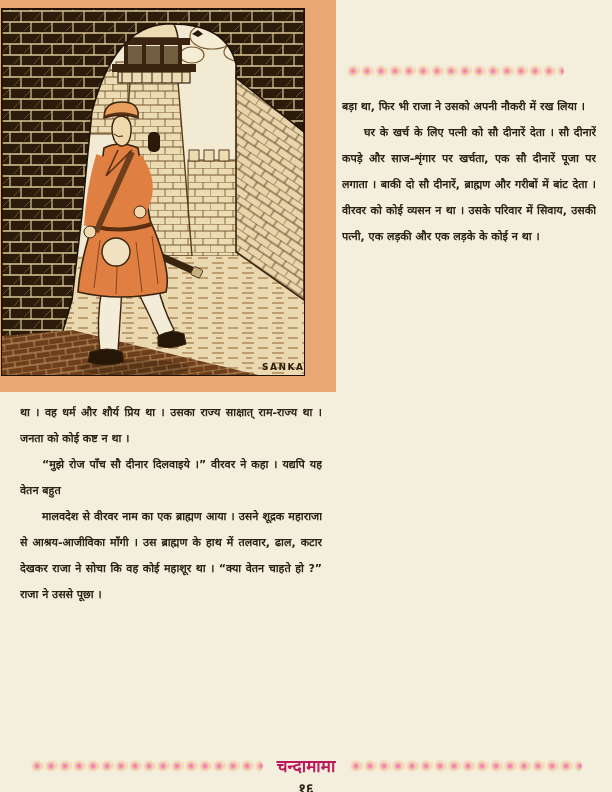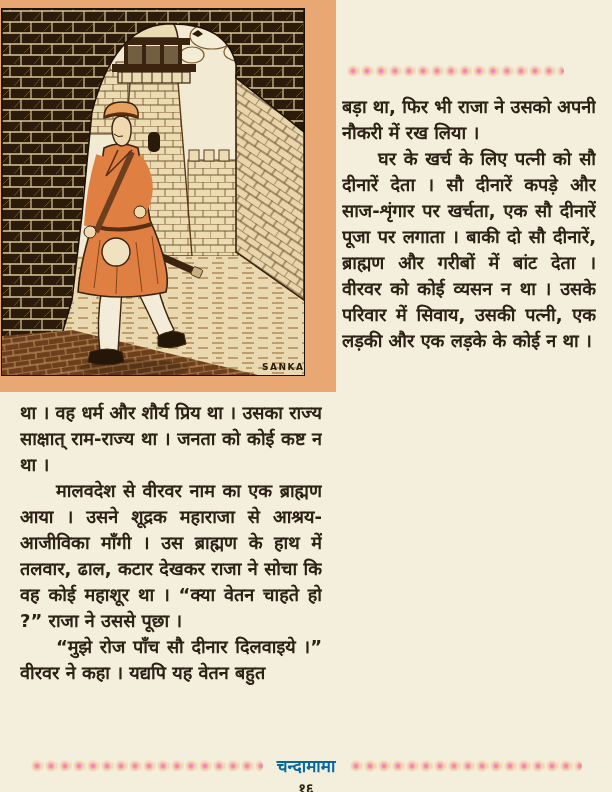--- a/index.html
+++ b/index.html
@@ -13,21 +13,21 @@
   }
 
   
   .illustration {
     position:absolute; left:0; top:0; width:336px; height:392px;
   }
 
   
   .col {
     position:absolute;
-    font-size:18px; font-weight:bold; line-height:26px;
+    font-size:11px; font-weight:bold; line-height:26px;
     text-align:justify; color:#2b2115;
     overflow:hidden;
   }
   .col p { text-indent:2em; }
   .col p.no-indent { text-indent:0; }
   .col-right { left:342px; top:94px; width:254px; height:662px; }
   .col-left  { left:20px;  top:400px; width:302px; height:352px; }
 
   
   .chain {
@@ -45,21 +45,21 @@
   .footer {
     position:absolute; left:0; bottom:0; width:612px; height:42px;
     text-align:center;
   }
   .footer-row {
     display:flex; align-items:center; gap:14px;
     padding:4px 30px 0 30px;
   }
   .footer-row .chain { flex:1; }
   .footer-title {
-    font-size:17px; font-weight:bold; color:#0369a1; white-space:nowrap;
+    font-size:17px; font-weight:bold; color:#be185d; white-space:nowrap;
   }
   .page-number {
     font-size:15px; font-weight:bold; color:#2b2115; margin-top:1px;
   }
 </style>
 </head>
 <body>
 
 <div class="page">
 
@@ -203,22 +203,22 @@
 
   <div class="col col-right">
 
   <p class="no-indent">बड़ा था, फिर भी राजा ने उसको अपनी नौकरी में रख लिया ।</p>
       <p>घर के खर्च के लिए पत्नी को सौ दीनारें देता ।  सौ दीनारें कपड़े और साज-शृंगार पर खर्चता, एक सौ दीनारें पूजा पर लगाता ।  बाकी दो सौ दीनारें, ब्राह्मण और गरीबों में बांट देता ।  वीरवर को कोई व्यसन न था ।  उसके परिवार में सिवाय, उसकी पत्नी, एक लड़की और एक लड़के के कोई न था ।</p>
     </div>
 
   <div class="col col-left">
 
   <p class="no-indent">था । वह धर्म और शौर्य प्रिय था । उसका राज्य साक्षात् राम-राज्य था ।  जनता को कोई कष्ट न था ।</p>
+      <p>“मुझे रोज पाँच सौ दीनार दिलवाइये ।” वीरवर ने कहा ।  यद्यपि यह वेतन बहुत</p>
       <p>मालवदेश से वीरवर नाम का एक ब्राह्मण आया ।  उसने शूद्रक महाराजा से आश्रय-आजीविका माँगी ।  उस ब्राह्मण के हाथ में तलवार, ढाल, कटार देखकर राजा ने सोचा कि वह कोई महाशूर था । “क्या वेतन चाहते हो ?”  राजा ने उससे पूछा ।</p>
-      <p>“मुझे रोज पाँच सौ दीनार दिलवाइये ।” वीरवर ने कहा ।  यद्यपि यह वेतन बहुत</p>
     </div>
 
   <div class="footer">
     <div class="footer-row">
       <div class="chain"></div>
       <div class="footer-title">चन्दामामा</div>
       <div class="chain"></div>
     </div>
     <div class="page-number">१६</div>
   </div>

